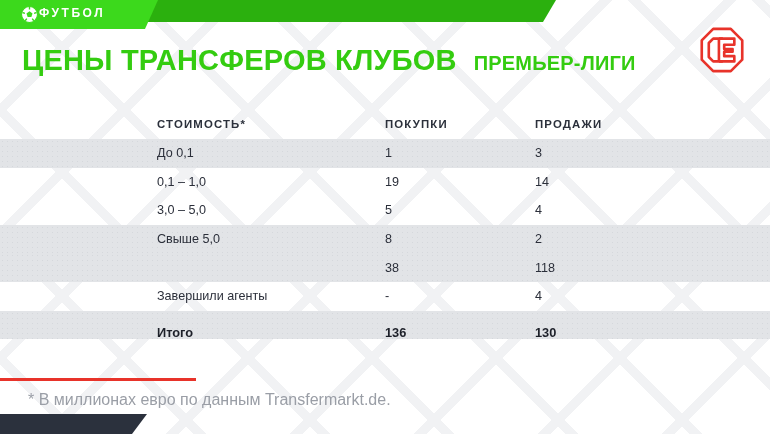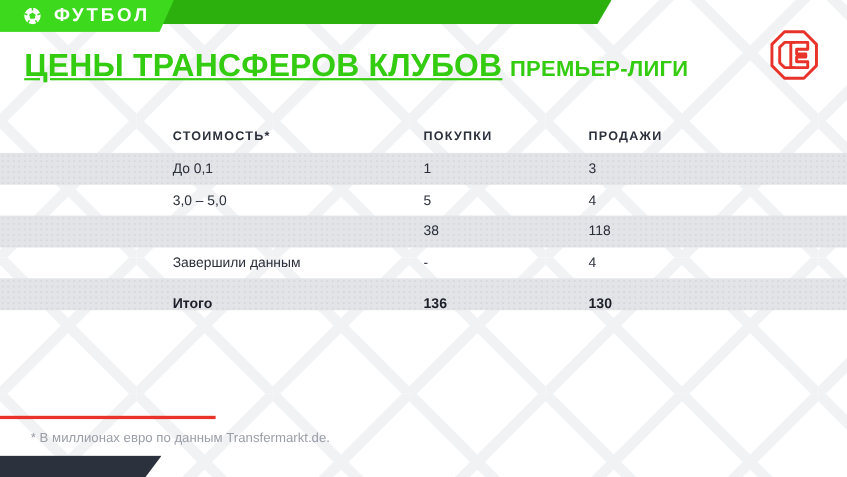--- a/index.html
+++ b/index.html
@@ -42,48 +42,47 @@
     width:158px;height:29px;
     background:#3cd91c;
     z-index:4;
     clip-path:polygon(0 0,158px 0,145px 29px,0 29px);
     display:flex;align-items:center;
   }
   .ball{
     margin-left:21px;width:17px;height:17px;flex:0 0 auto;
   }
   .tab-label{
-    margin-left:11px;
+    margin-left:1px;
     color:#ffffff;
-    font-size:17px;
+    font-size:12px;
     font-weight:bold;
     letter-spacing:2.6px;
     line-height:1;
     padding-bottom:3px;
   }
 
   
   .title-wrap{
     position:absolute;top:44px;left:22px;
     z-index:5;
     white-space:nowrap;
   }
   .title-main{
     color:#34cc10;
     font-size:29px;
     font-weight:bold;
     letter-spacing:0.2px;
-    text-decoration:underline;
   }
   .title-sub{
     color:#34cc10;
     font-size:20px;
     font-weight:bold;
     letter-spacing:0.2px;
-    margin-left:7px;
+    margin-left:17px;
   }
 
   
   .logo{
     position:absolute;top:27px;left:700px;
     width:44px;height:46px;z-index:6;
   }
 
   
   .table{
@@ -136,21 +135,21 @@
   
   .redline{
     position:absolute;top:378px;left:0;
     width:196px;height:2.6px;
     background:#e8332a;
     z-index:5;
   }
   .footnote{
     position:absolute;top:391px;left:28px;
     color:#9a9ea6;
-    font-size:12px;
+    font-size:16px;
     z-index:5;
     white-space:nowrap;
   }
   .bottombar{
     position:absolute;left:0;top:414px;
     width:147px;height:20px;
     background:#2b313d;
     z-index:5;
     clip-path:polygon(0 0,147px 0,132px 20px,0 20px);
   }
@@ -194,37 +193,47 @@
       <div class="cell c-buy">ПОКУПКИ</div>
       <div class="cell c-sell">ПРОДАЖИ</div>
     </div>
 
     <div class="row shaded">
       <div class="cell c-name">До 0,1</div>
       <div class="cell c-buy">1</div>
       <div class="cell c-sell">3</div>
     </div>
 
+    <div class="row">
+      <div class="cell c-name">0,1 – 1,0</div>
+      <div class="cell c-buy">19</div>
+      <div class="cell c-sell">14</div>
+    </div>
 
 
     <div class="row">
       <div class="cell c-name">3,0 – 5,0</div>
       <div class="cell c-buy">5</div>
       <div class="cell c-sell">4</div>
     </div>
 
+    <div class="row shaded">
+      <div class="cell c-name">Свыше 5,0</div>
+      <div class="cell c-buy">8</div>
+      <div class="cell c-sell">2</div>
+    </div>
 
 
     <div class="row shaded">
       <div class="cell c-buy">38</div>
       <div class="cell c-sell">118</div>
     </div>
 
     <div class="row">
-      <div class="cell c-name">Завершили данным</div>
+      <div class="cell c-name">Завершили агенты</div>
       <div class="cell c-buy">-</div>
       <div class="cell c-sell">4</div>
     </div>
 
     <div class="row shaded total">
       <div class="cell c-name">Итого</div>
       <div class="cell c-buy">136</div>
       <div class="cell c-sell">130</div>
     </div>
 

